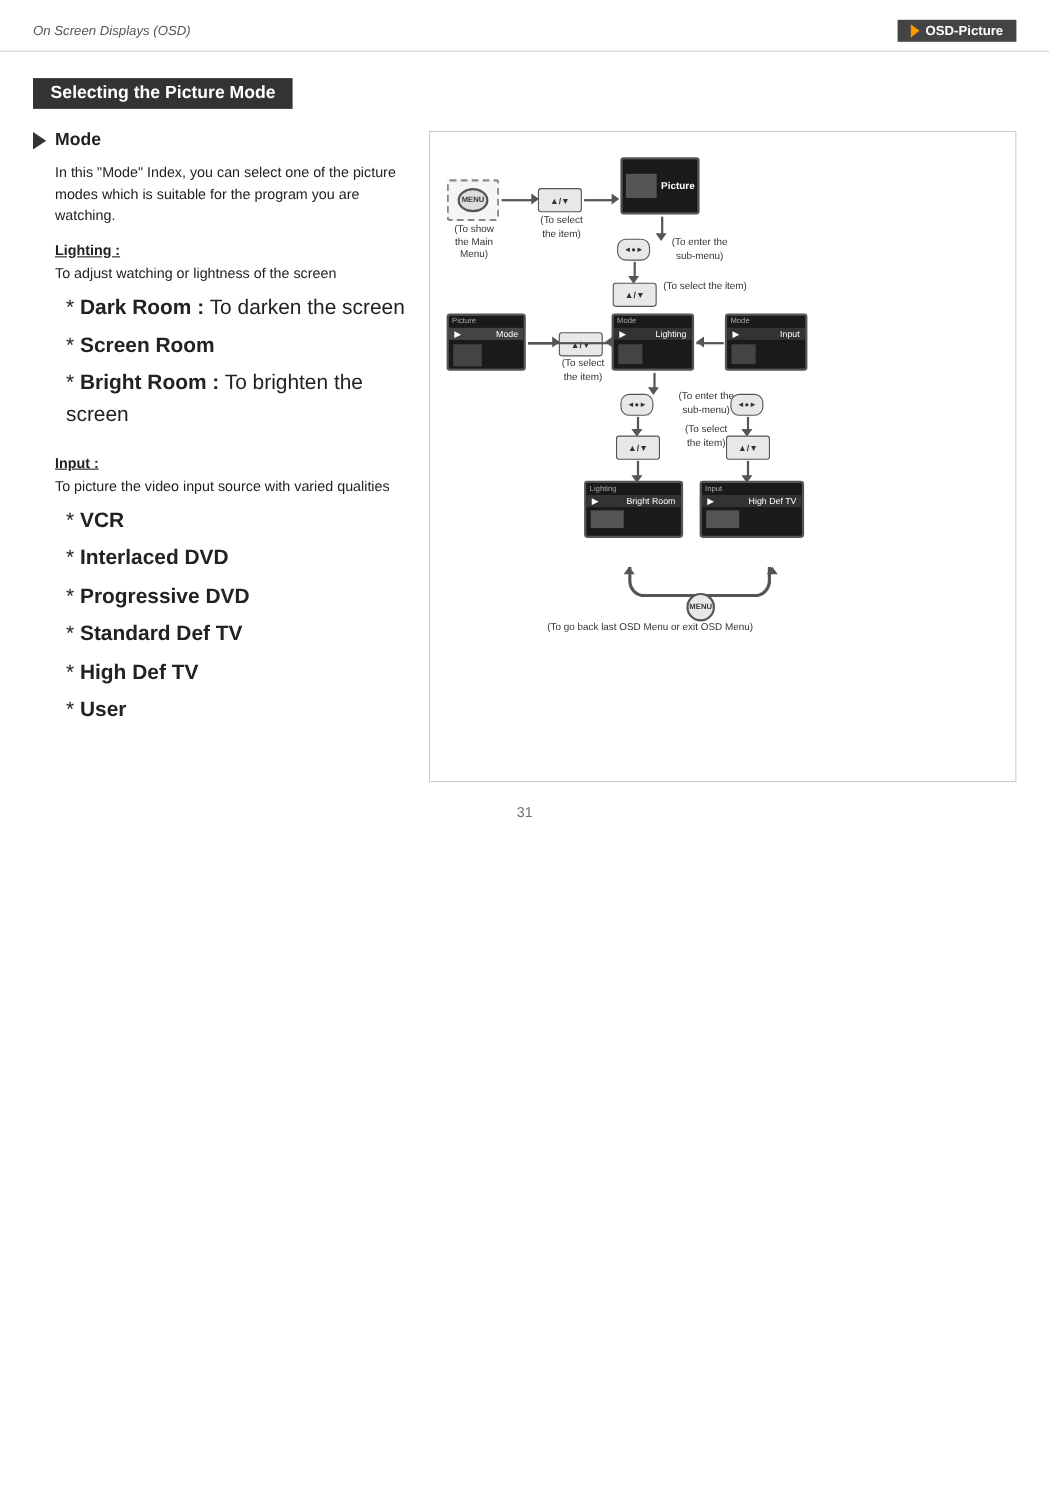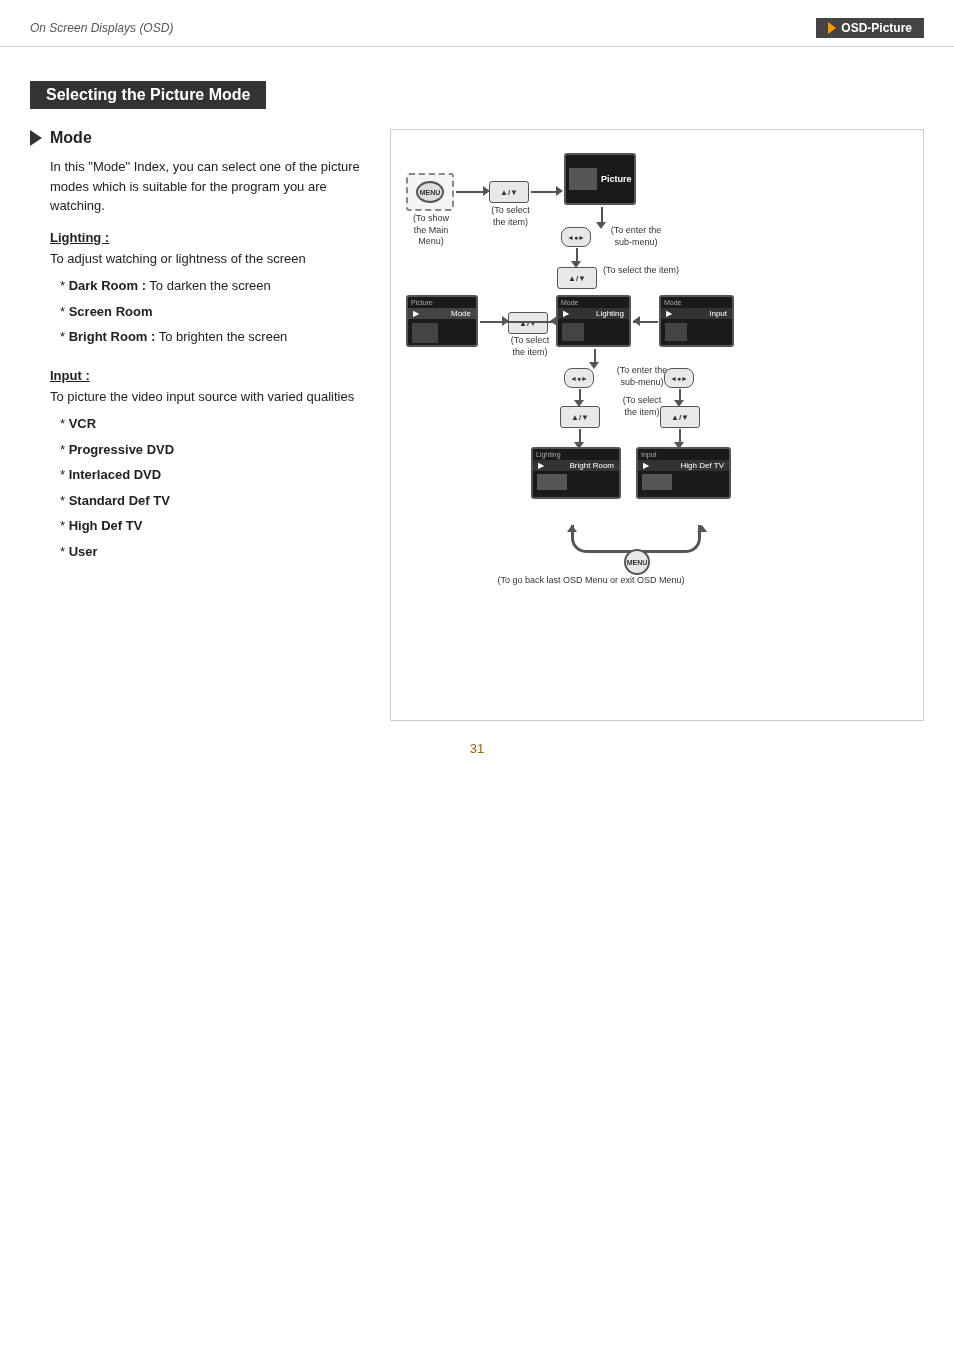--- a/index.html
+++ b/index.html
@@ -13,21 +13,21 @@
       position: relative;
     }
 
     
     .page-header {
       display: flex;
       justify-content: space-between;
       align-items: center;
       padding: 18px 30px 8px 30px;
       border-bottom: 1px solid #ccc;
-      margin-bottom: 24px;
+      margin-bottom: 14px;
     }
     .header-left {
       font-size: 12px;
       color: #555;
       font-style: italic;
     }
     .header-right {
       background: #444;
       color: #fff;
       font-size: 12px;
@@ -115,32 +115,32 @@
     }
 
     .subsection-desc {
       font-size: 13px;
       line-height: 1.5;
       margin-left: 20px;
       margin-bottom: 8px;
     }
 
     .bullet-item {
-      font-size: 13px;
+      font-size: 19px;
       margin-left: 30px;
       margin-bottom: 6px;
       line-height: 1.5;
     }
 
     
     .page-number {
       text-align: center;
       margin-top: 20px;
       font-size: 13px;
-      color: #a16207;
+      color: #737373;
     }
 
     
     .diagram {
       position: relative;
       width: 100%;
       height: 560px;
     }
 
     
@@ -270,22 +270,22 @@
       <div class="bullet-item">
         * <strong>Bright Room :</strong> To brighten the screen
       </div>
 
       <br>
 
       
       <div class="subsection-title">Input :</div>
       <div class="subsection-desc">To picture the video input source with varied qualities</div>
       <div class="bullet-item">* <strong>VCR</strong></div>
+      <div class="bullet-item">* <strong>Interlaced DVD</strong></div>
       <div class="bullet-item">* <strong>Progressive DVD</strong></div>
-      <div class="bullet-item">* <strong>Interlaced DVD</strong></div>
       <div class="bullet-item">* <strong>Standard Def TV</strong></div>
       <div class="bullet-item">* <strong>High Def TV</strong></div>
       <div class="bullet-item">* <strong>User</strong></div>
 
     </div>
 
     <div class="right-col">
       <div class="diagram">
 
         <div style="position:absolute; left:5px; top:28px; width:48px; height:38px; border:2px dashed #888; border-radius:3px; display:flex; align-items:center; justify-content:center; background:#f5f5f5;">

